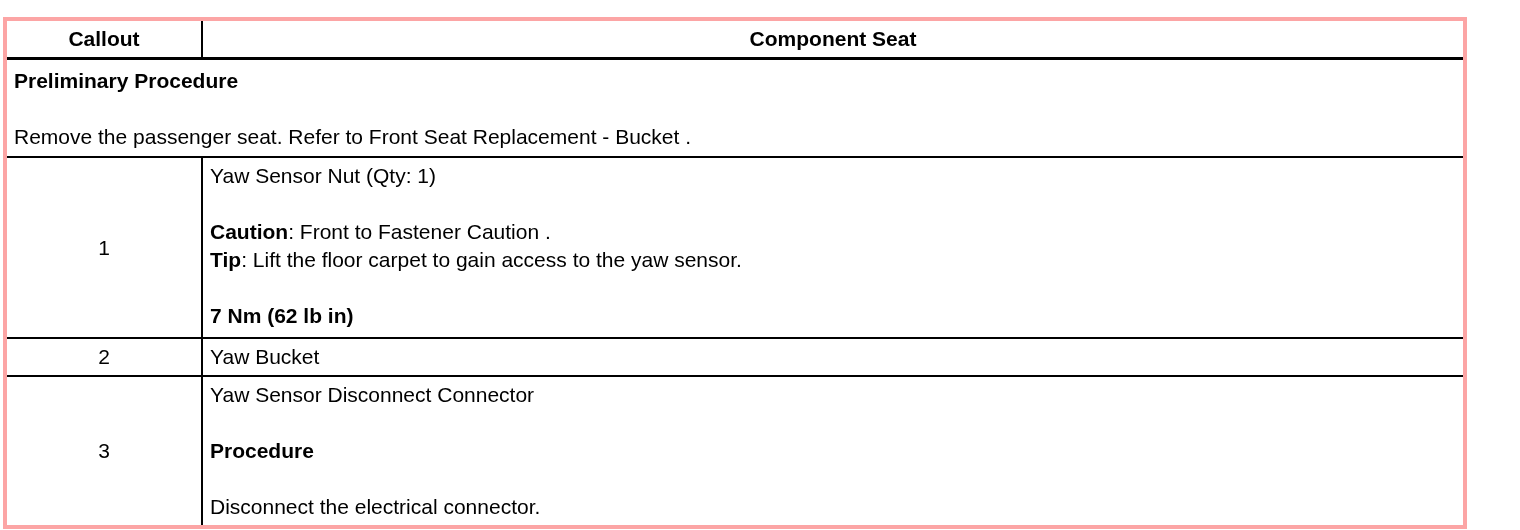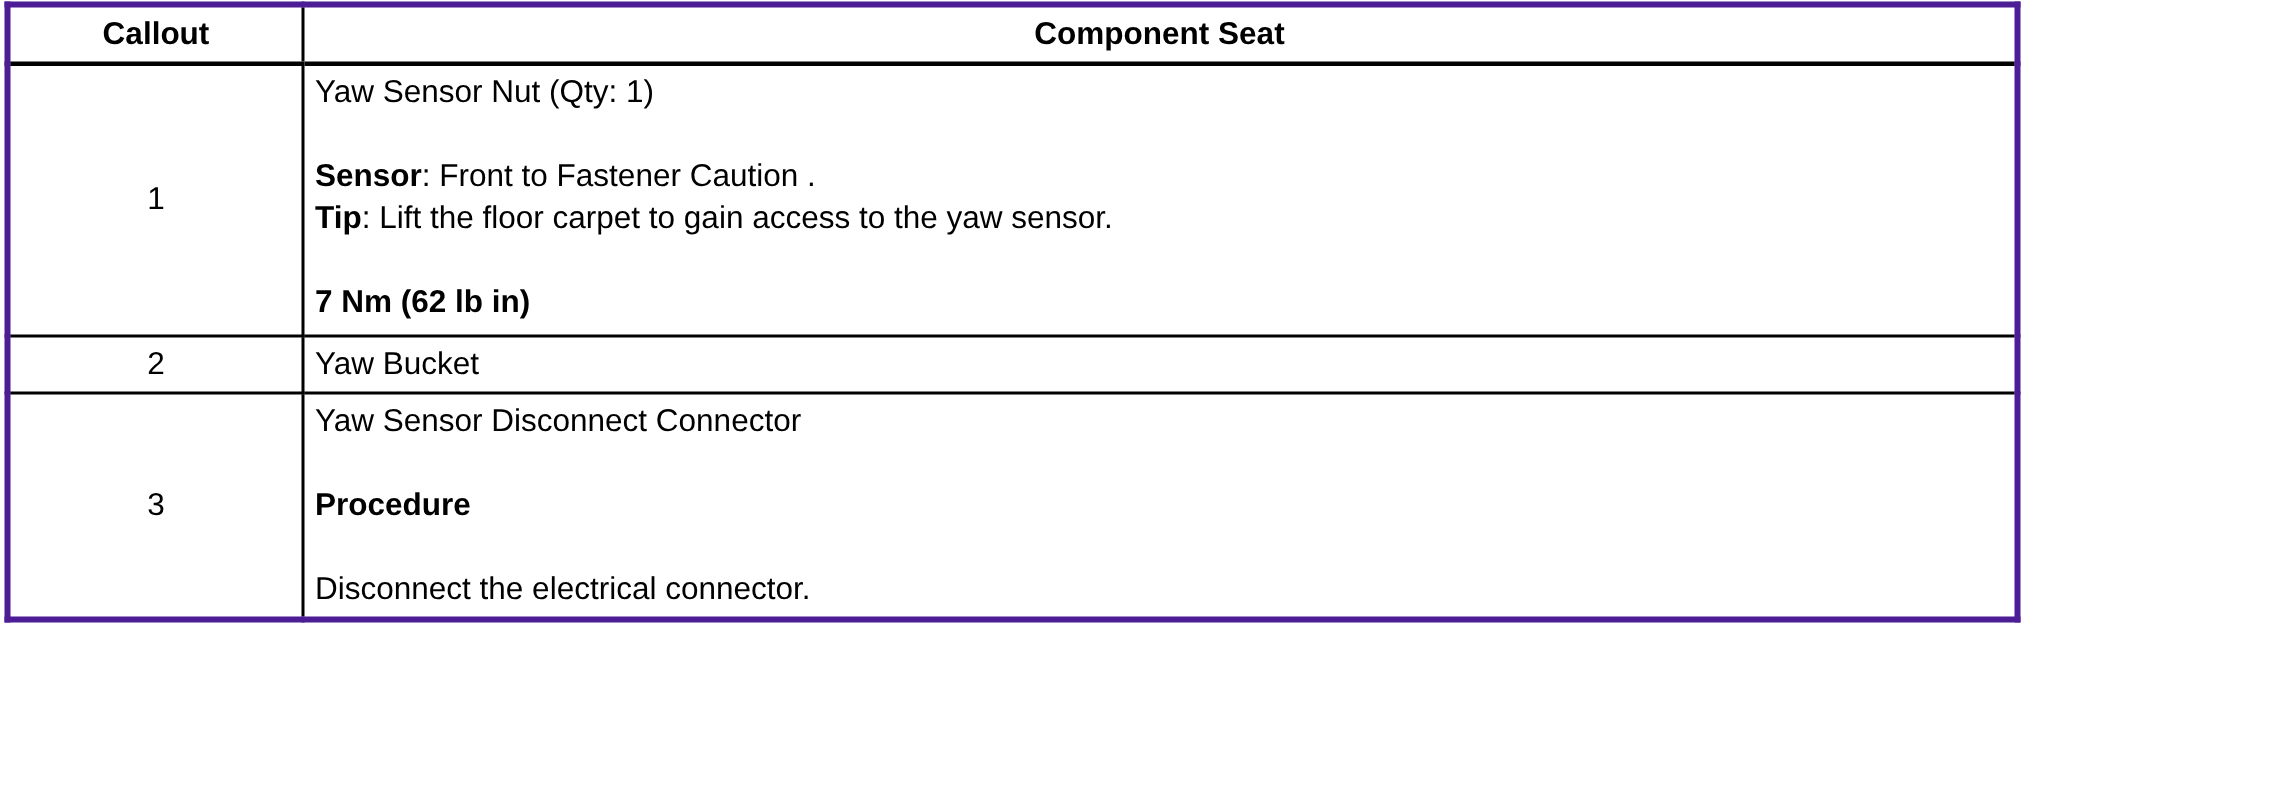--- a/index.html
+++ b/index.html
@@ -7,25 +7,25 @@
     padding: 0;
     background: #ffffff;
     width: 1520px;
     height: 530px;
     font-family: "Liberation Sans", sans-serif;
     color: #000000;
   }
   .doc-table {
     position: absolute;
     left: 3px;
-    top: 1px;
-    width: 1344px;
+    top: 17px;
+    width: 1464px;
     border-collapse: collapse;
     table-layout: fixed;
-    border: 4px solid #4c1d95;
+    border: 4px solid #fca5a5;
     font-size: 21px;
   }
   .doc-table td, .doc-table th {
     border: 2px solid #000000;
     padding: 0;
     vertical-align: top;
     overflow: hidden;
   }
   .doc-table th {
     border-bottom: 3px solid #000000;
@@ -60,27 +60,34 @@
   <colgroup>
     <col class="col-callout">
     <col>
   </colgroup>
   <tbody>
     <tr>
       <th>Callout</th>
       <th>Component Seat</th>
     </tr>
 
+    <tr class="row-prelim">
+      <td colspan="2" class="prelim-cell">
+        <div class="line b">Preliminary Procedure</div>
+        <div class="gap"></div>
+        <div class="line">Remove the passenger seat. Refer to Front Seat Replacement - Bucket .</div>
+      </td>
+    </tr>
 
     <tr class="row-callout-1">
       <td class="callout-cell">1</td>
       <td class="component-cell">
         <div class="line">Yaw Sensor Nut (Qty: 1)</div>
         <div class="gap"></div>
-        <div class="line"><span class="b">Sensor</span><span>: Front to Fastener Caution .</span></div>
+        <div class="line"><span class="b">Caution</span><span>: Front to Fastener Caution .</span></div>
         <div class="line"><span class="b">Tip</span><span>: Lift the floor carpet to gain access to the yaw sensor.</span></div>
         <div class="gap"></div>
         <div class="line b">7 Nm (62 lb in)</div>
       </td>
     </tr>
 
     <tr class="row-callout-2">
       <td class="callout-cell">2</td>
       <td class="component-cell">
         <div class="line">Yaw Bucket</div>

